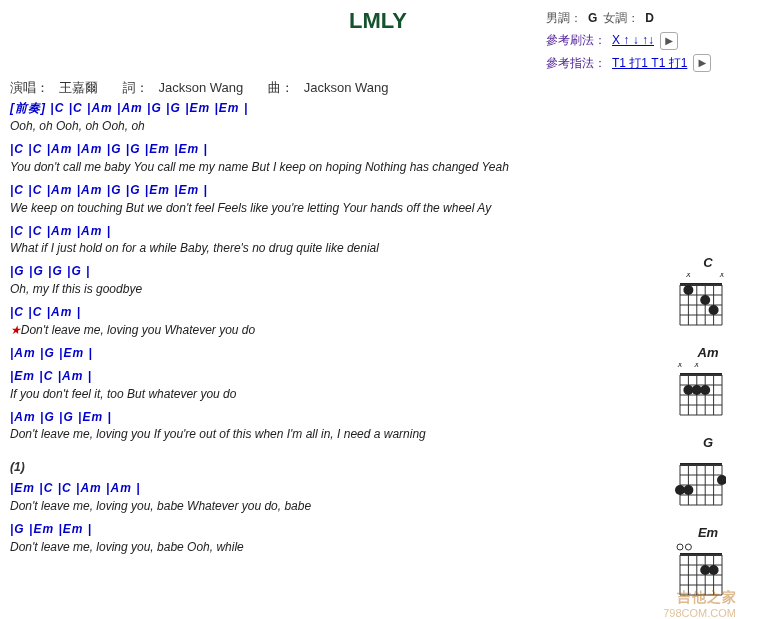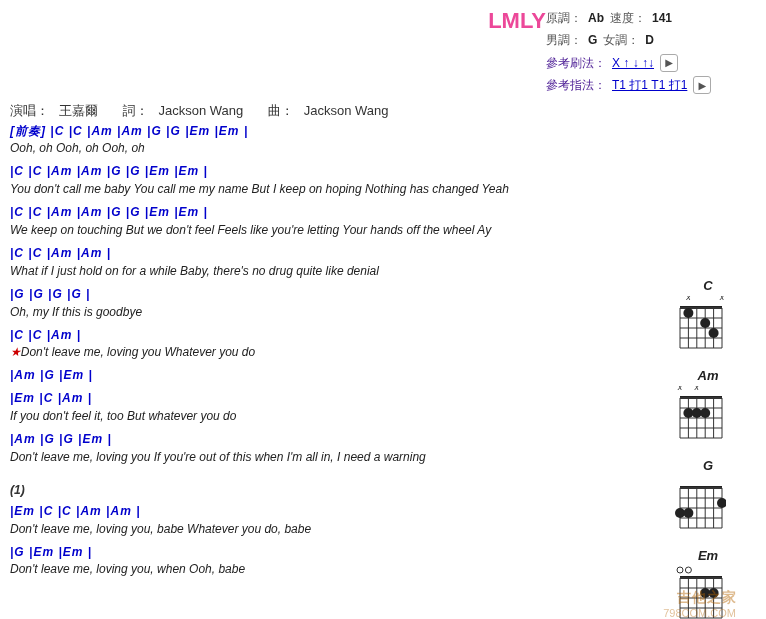--- a/index.html
+++ b/index.html
@@ -40,22 +40,21 @@
       align-items: flex-start;
       margin-bottom: 4px;
     }
     .title-block {
       flex: 1;
       text-align: center;
     }
     .title {
       font-size: 22px;
       font-weight: bold;
-      color: #ec4899;
-      text-align: right;
+      color: #14532d;
     }
     .right-info {
       width: 210px;
       font-size: 12px;
       color: #333;
       line-height: 1.7;
     }
     .right-info .info-line {
       display: flex;
       align-items: center;
@@ -188,26 +187,20 @@
 <div class="top-left-box"></div>
 
 <div class="page content">
 
   <div class="header-row">
     <div style="width:200px;"></div>
     <div class="title-block">
       <div class="title">LMLY</div>
     </div>
     <div class="right-info">
-      <div class="info-line">
-        <span class="label">原調：</span>
-        <span class="val">Ab</span>
-        <span class="label">速度：</span>
-        <span class="val">141</span>
-      </div>
       <div class="info-line">
         <span class="label">男調：</span>
         <span class="val">G</span>
         <span class="label">女調：</span>
         <span class="val">D</span>
       </div>
       <div class="info-line">
         <span class="strum-label">參考刷法：</span>
         <span class="strum-val">X ↑ ↓ ↑↓</span>
         <span class="play-btn">▶</span>
@@ -273,21 +266,21 @@
           </div>
           <div class="section">
             <div class="section-label">(1)</div>
           </div>
           <div class="section">
             <div class="chord-line">     |Em          |C        |C            |Am  |Am  |</div>
             <div class="lyric-line">Don't leave me, loving you, babe   Whatever you do, babe</div>
           </div>
           <div class="section">
             <div class="chord-line">     |G        |Em        |Em  |</div>
-            <div class="lyric-line">Don't leave me, loving you, when   Ooh, babe</div>
+            <div class="lyric-line">Don't leave me, loving you, babe   Ooh, while</div>
           </div>
         </div>
     </div>
 
     <div class="chord-diagrams" id="chord-diagrams-container">
         <div class="chord-diagram">
           <div class="chord-diagram-name">C</div>
           <svg width="58" height="58" class="chord-svg">
             <rect x="12" y="10" width="42" height="3" fill="#222"></rect>
             <line x1="12" y1="12" x2="54" y2="12" stroke="#333" stroke-width="2"></line>

